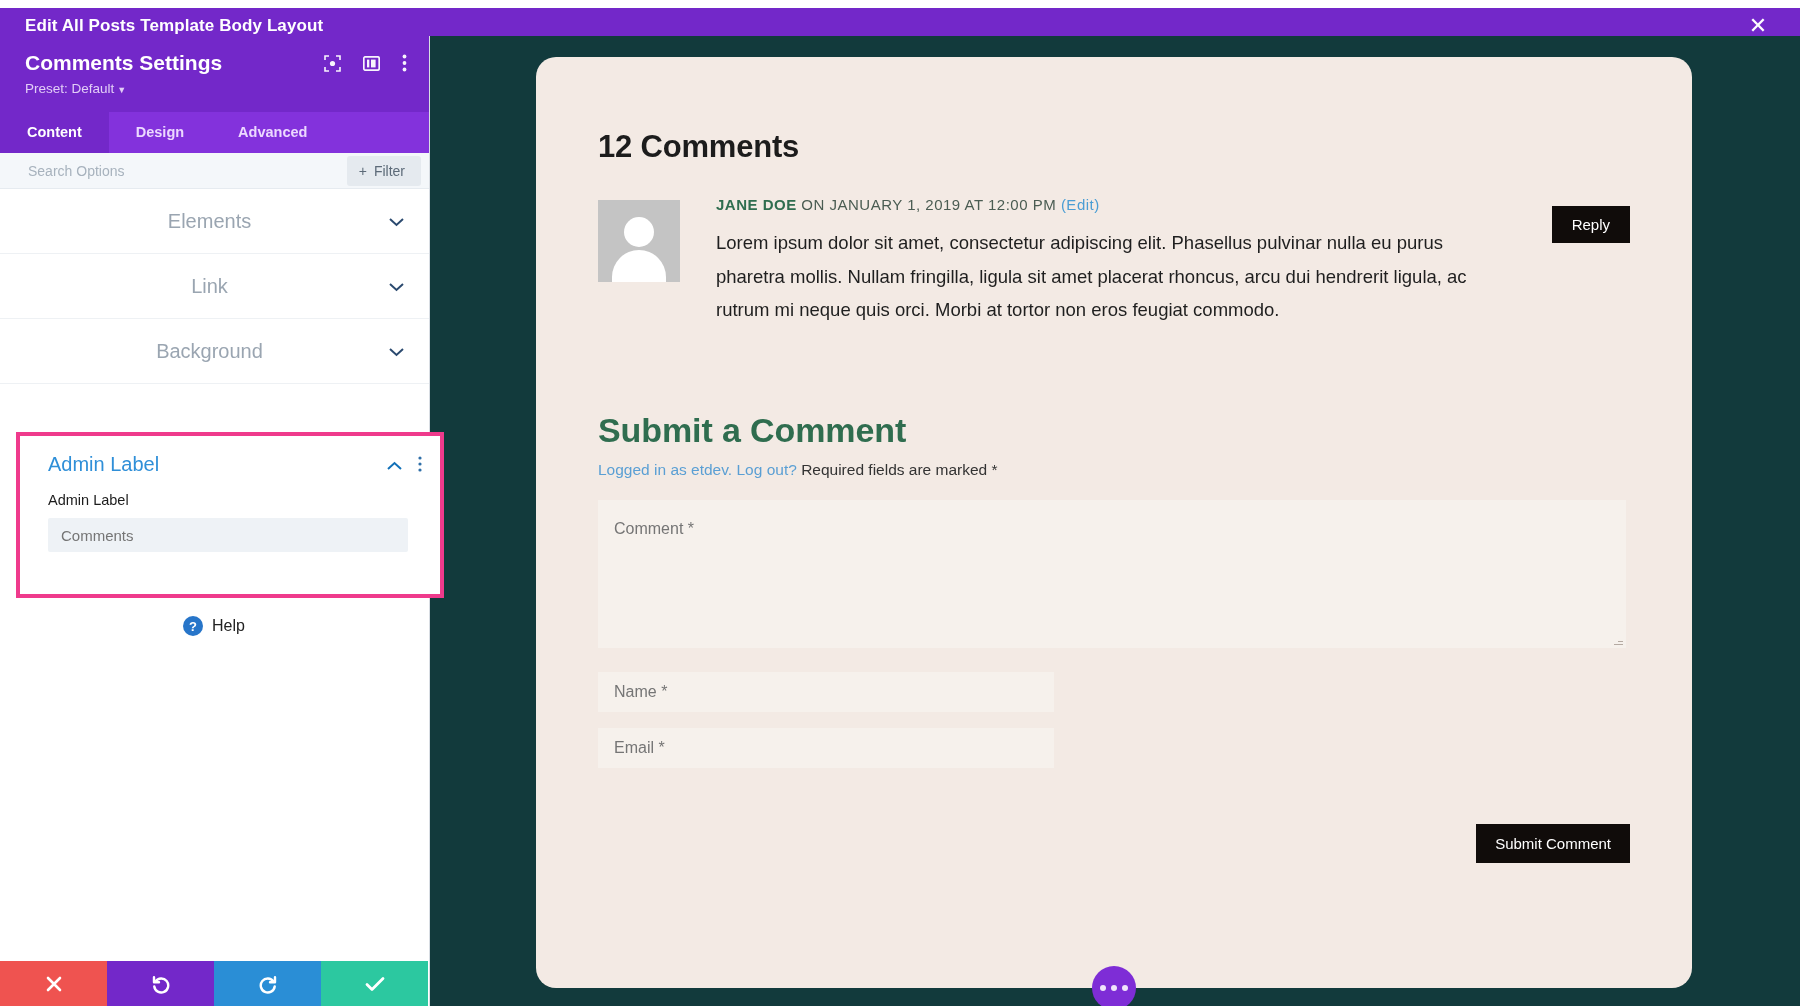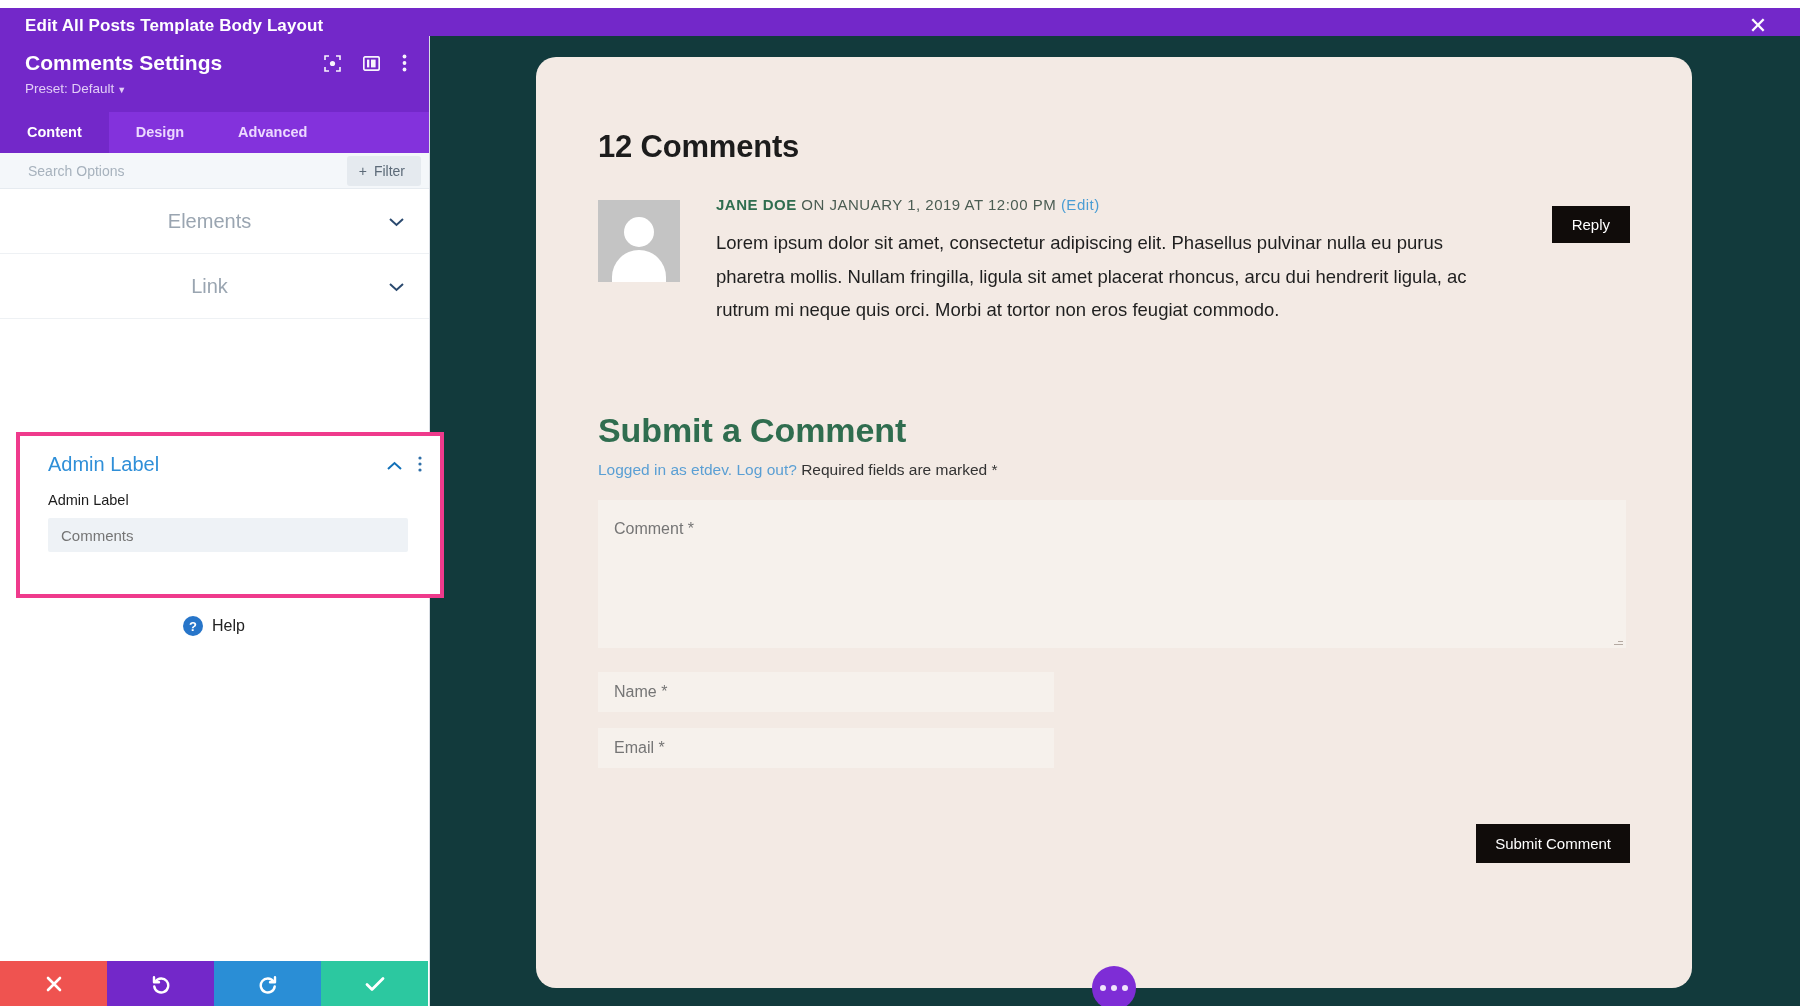--- a/index.html
+++ b/index.html
@@ -266,20 +266,28 @@
     <div class="acc-row">
       <span class="label">Elements</span>
       <span class="chev">
         <svg width="15" height="9" viewBox="0 0 15 9">
             <path d="M1 1l6.5 6L14 1" fill="none" stroke="#2b4a6f" stroke-width="2"></path>
           </svg>
       </span>
     </div>
     <div class="acc-row">
       <span class="label">Link</span>
+      <span class="chev">
+        <svg width="15" height="9" viewBox="0 0 15 9">
+            <path d="M1 1l6.5 6L14 1" fill="none" stroke="#2b4a6f" stroke-width="2"></path>
+          </svg>
+      </span>
+    </div>
+    <div class="acc-row">
+      <span class="label">Background</span>
       <span class="chev">
         <svg width="15" height="9" viewBox="0 0 15 9">
             <path d="M1 1l6.5 6L14 1" fill="none" stroke="#2b4a6f" stroke-width="2"></path>
           </svg>
       </span>
     </div>
   </div>
 
   <div class="highlight">
     <div class="admin-head">

